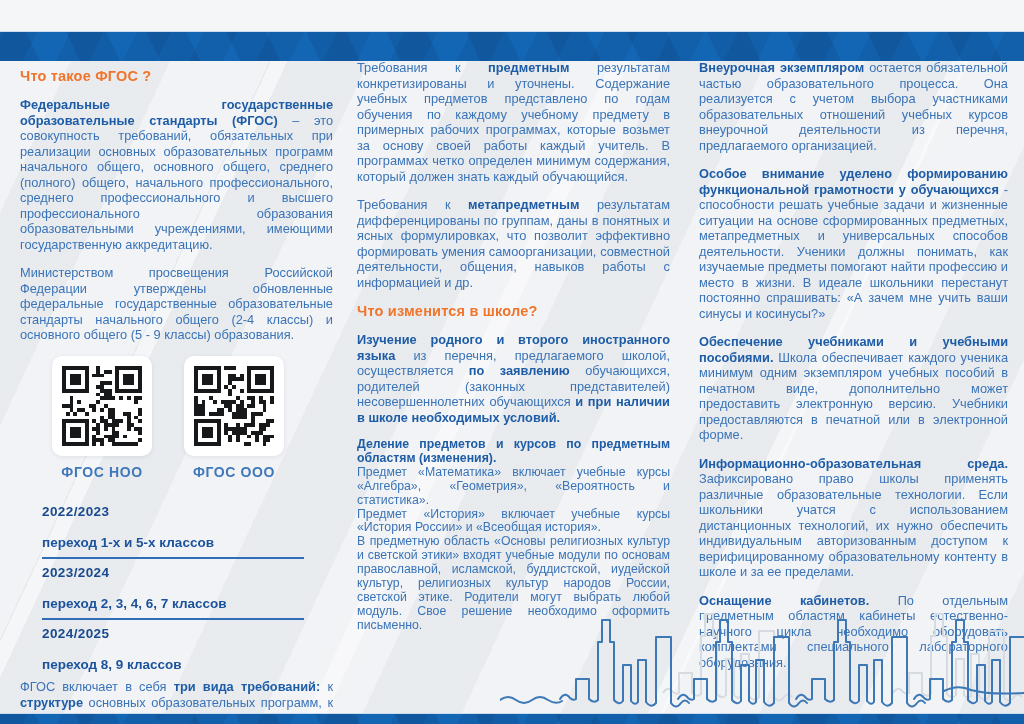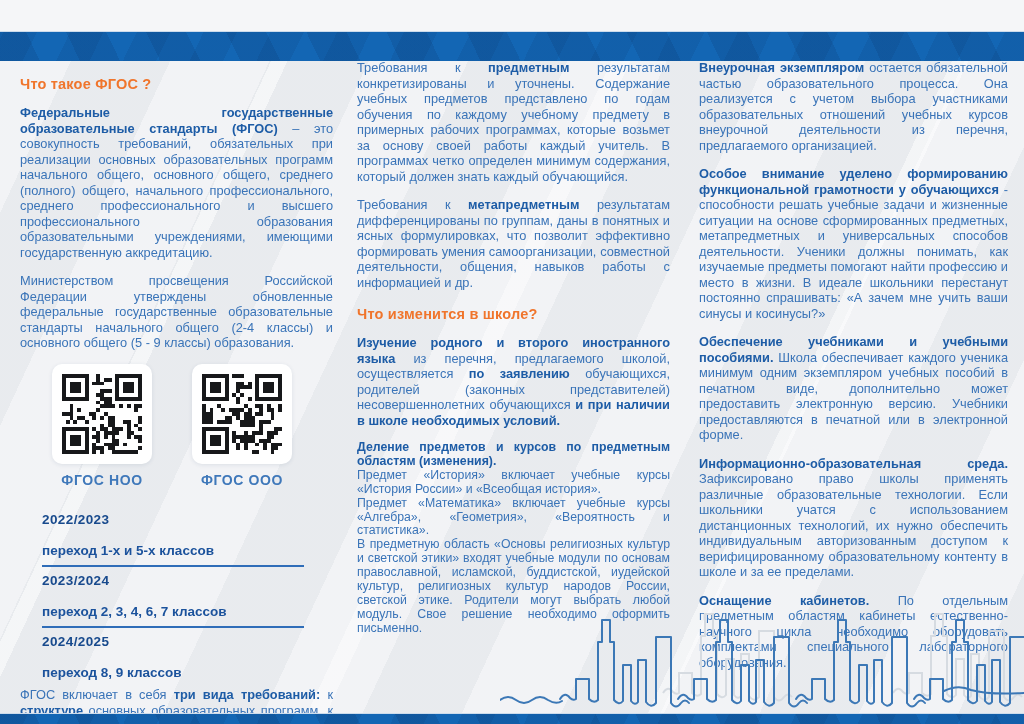--- a/index.html
+++ b/index.html
@@ -22,24 +22,24 @@
   }
   .topbar{top:31px;height:29px;}
   .bottombar{top:713px;height:11px;}
 
   .col{position:absolute;top:60px;text-align:justify;font-size:12.8px;line-height:15.5px;color:#3a74b8;}
   .col p{margin:0 0 13px 0;}
   .col1{left:20px;width:313px;}
   .col2{left:357px;width:313px;}
   .col3{left:699px;width:309px;}
   .b{font-weight:700;color:#1d5ca6;}
-  h2.sec{font-size:14.5px;line-height:16px;font-weight:800;color:#f0752c;margin:16px 0 13px 0;text-align:left;letter-spacing:.2px;}
+  h2.sec{font-size:14.5px;line-height:16px;font-weight:800;color:#f0752c;margin:8px 0 13px 0;text-align:left;letter-spacing:.2px;}
   .mt18{margin-top:18px;}
 
-  .qr-row{display:flex;gap:40px;margin:8px 0 12px 32px;}
+  .qr-row{display:flex;gap:32px;margin:8px 0 12px 32px;}
   .qr-card{width:100px;margin:0;}
   .qr-box{width:100px;height:100px;background:#ffffff;border-radius:10px;padding:10px;box-sizing:border-box;box-shadow:0 1px 4px rgba(30,60,100,.10);}
   .qr-box svg{width:100%;height:100%;display:block;}
   .qr-label{margin-top:9px;font-size:14px;color:#3f78ba;font-weight:600;text-align:center;letter-spacing:.6px;}
 
   .schedule{margin:18px 0 0 22px;width:262px;font-weight:700;color:#1b529c;font-size:13.5px;line-height:15px;text-align:left;}
   .srow{display:flex;gap:16px;align-items:baseline;padding:6px 0 7px 0;flex-direction:column;}
   .syear{min-width:88px;letter-spacing:.4px;color:#184a8d;}
   .sdiv{border-top:2px solid #2f6db8;}
 
@@ -341,22 +341,22 @@
     <p class="p3-left"><span>ФГОС включает в себя </span><span class="b">три вида требований:</span><span> к </span><span class="b">структуре</span><span> основных образовательных программ, к </span><span class="b">косинусы</span><span>, к </span><span class="b">предоставить</span><span> освоения основных образовательных программ.</span></p>
   </div>
 
   <div class="col col2">
     <p class="gap-top"><span>Требования к </span><span class="b">предметным</span><span> результатам конкретизированы и уточнены. Содержание учебных предметов представлено по годам обучения по каждому учебному предмету в примерных рабочих программах, которые возьмет за основу своей работы каждый учитель. В программах четко определен минимум содержания, который должен знать каждый обучающийся.</span></p>
     <p><span>Требования к </span><span class="b">метапредметным</span><span> результатам дифференцированы по группам, даны в понятных и ясных формулировках, что позволит эффективно формировать умения самоорганизации, совместной деятельности, общения, навыков работы с информацией и др.</span></p>
     <h2 class="sec">Что изменится в школе?</h2>
     <p><span class="b">Изучение родного и второго иностранного языка</span><span> из перечня, предлагаемого школой, осуществляется </span><span class="b">по заявлению</span><span> обучающихся, родителей (законных представителей) несовершеннолетних обучающихся </span><span class="b">и при наличии в школе необходимых условий.</span></p>
     <div class="tight">
       <p><span class="b">Деление предметов и курсов по предметным областям (изменения).</span></p>
+      <p><span>Предмет «Математика» включает учебные курсы «Алгебра», «Геометрия», «Вероятность и статистика».</span></p>
       <p><span>Предмет «История» включает учебные курсы «История России» и «Всеобщая история».</span></p>
-      <p><span>Предмет «Математика» включает учебные курсы «Алгебра», «Геометрия», «Вероятность и статистика».</span></p>
       <p><span>В предметную область «Основы религиозных культур и светской этики» входят учебные модули по основам православной, исламской, буддистской, иудейской культур, религиозных культур народов России, светской этике. Родители могут выбрать любой модуль. Свое решение необходимо оформить письменно.</span></p>
     </div>
   </div>
 
   <div class="col col3">
     <p class="gap-top"><span class="b">Внеурочная экземпляром</span><span> остается обязательной частью образовательного процесса. Она реализуется с учетом выбора участниками образовательных отношений учебных курсов внеурочной деятельности из перечня, предлагаемого организацией.</span></p>
     <p><span class="b">Особое внимание уделено формированию функциональной грамотности у обучающихся</span><span> - способности решать учебные задачи и жизненные ситуации на основе сформированных предметных, метапредметных и универсальных способов деятельности. Ученики должны понимать, как изучаемые предметы помогают найти профессию и место в жизни. В идеале школьники перестанут постоянно спрашивать: «А зачем мне учить ваши синусы и косинусы?»</span></p>
     <p><span class="b">Обеспечение учебниками и учебными пособиями.</span><span> Школа обеспечивает каждого ученика минимум одним экземпляром учебных пособий в печатном виде, дополнительно может предоставить электронную версию. Учебники предоставляются в печатной или в электронной форме.</span></p>
     <p><span class="b">Информационно-образовательная среда.</span><span> Зафиксировано право школы применять различные образовательные технологии. Если школьники учатся с использованием дистанционных технологий, их нужно обеспечить индивидуальным авторизованным доступом к верифицированному образовательному контенту в школе и за ее пределами.</span></p>
     <p><span class="b">Оснащение кабинетов.</span><span> По отдельным предметным областям кабинеты естественно-научного цикла необходимо оборудовать комплектами специального лабораторного оборудования.</span></p>

